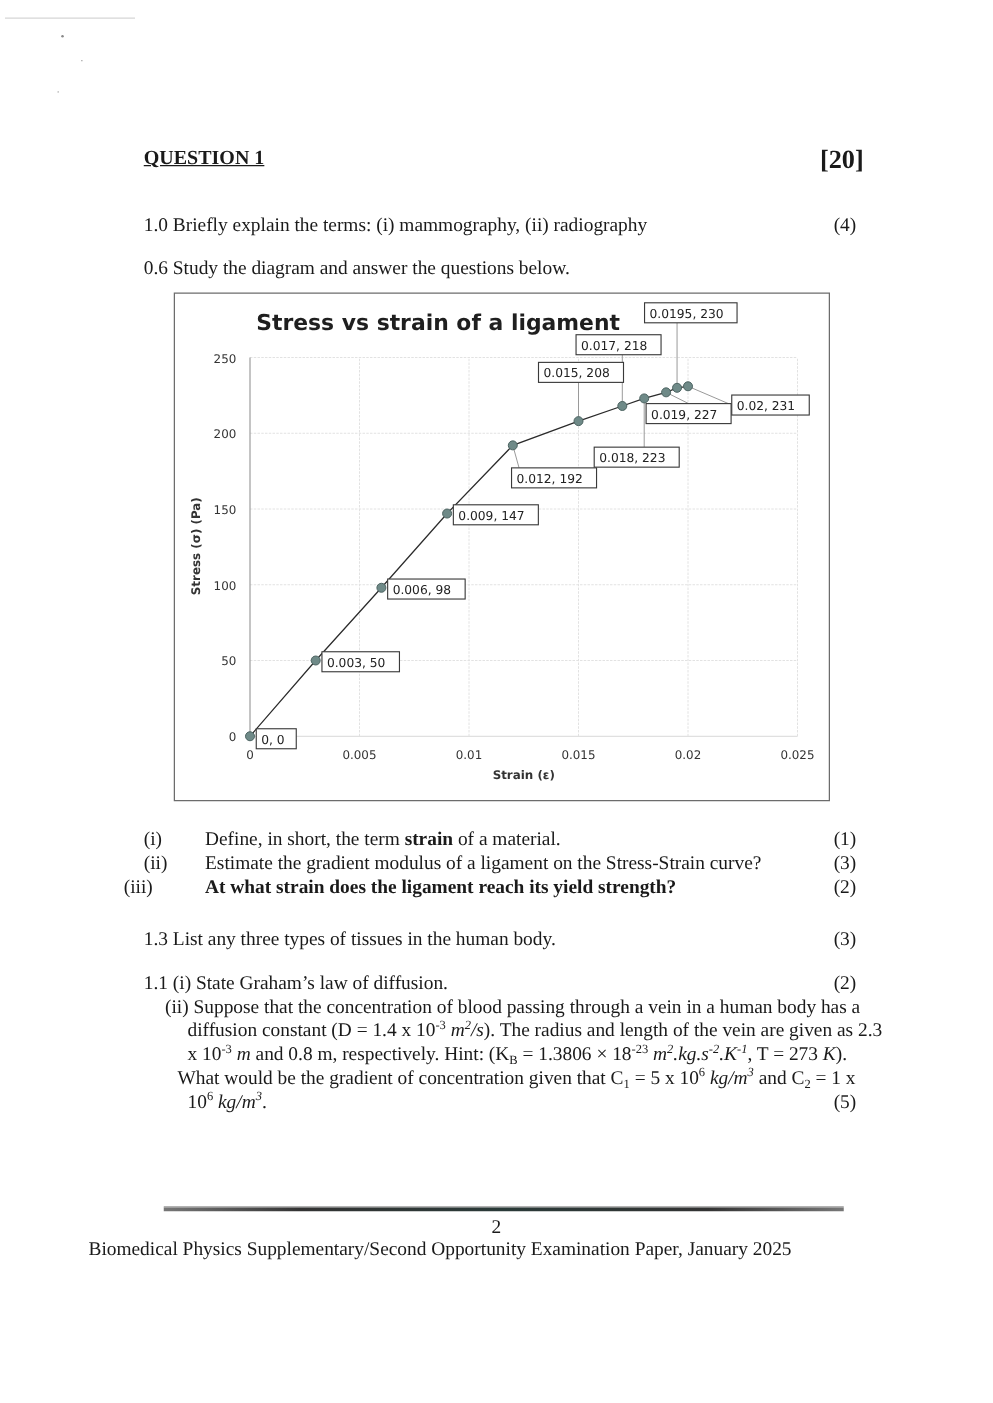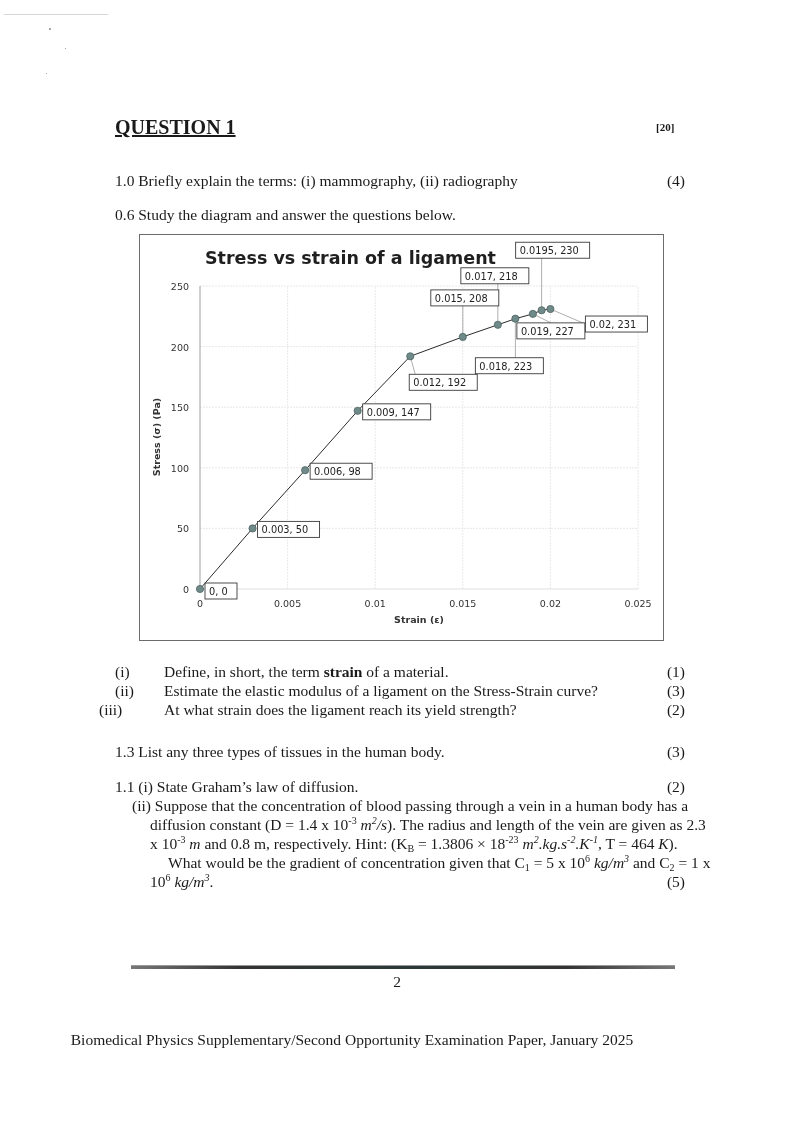--- a/index.html
+++ b/index.html
@@ -1,22 +1,22 @@
 <!DOCTYPE html>
 <html><head>
 <meta charset="utf-8">
 <style>
   html, body { margin: 0; padding: 0; background: #ffffff; }
   body { width: 794px; height: 1122px; position: relative; overflow: hidden; font-family: "Liberation Serif", serif; color: #1a1a1a; }
   .abs { position: absolute; }
   .serif { font-family: "Liberation Serif", serif; font-size: 15.5px; line-height: 18px; }
   .scan-line { position: absolute; left: 4px; top: 14px; width: 104px; height: 1px; background: #d6d6d6; }
   .speck { position: absolute; width: 2px; height: 2px; background: #888; border-radius: 1px; }
-  .qtitle { left: 115px; top: 118px; font-weight: bold; text-decoration: underline; font-size: 20px; }
-  .qmarks { left: 656px; top: 118px; font-weight: bold; font-size: 11px; }
+  .qtitle { left: 115px; top: 118px; font-weight: bold; text-decoration: underline; font-size: 16px; }
+  .qmarks { left: 656px; top: 118px; font-weight: bold; font-size: 21px; }
   .marks { position: absolute; right: 109px; }
   .chart-frame { position: absolute; left: 139px; top: 234px; width: 525px; height: 407px; border: 1.5px solid #6c6c6c; box-sizing: border-box; }
   svg text { font-family: "DejaVu Sans", sans-serif; }
   .sub { font-size: 10px; vertical-align: baseline; position: relative; top: 3px; }
   .sup { font-size: 10px; vertical-align: baseline; position: relative; top: -6px; }
   i { }
   .footer-rule { position: absolute; left: 131px; top: 966px; width: 544px; height: 3px; background: linear-gradient(to right, #777 0%, #333 20%, #2a3a38 50%, #333 80%, #777 100%); }
   .footer-rule-thin { position: absolute; left: 131px; top: 965px; width: 544px; height: 1px; background: #999; }
 </style>
 </head>
@@ -117,44 +117,44 @@
   <text x="205" y="264" font-size="17.5" font-weight="bold" fill="#1f1f1f">Stress vs strain of a ligament</text>
   <text x="0" y="0" font-size="9.5" font-weight="bold" fill="#333" text-anchor="middle" transform="translate(160,437) rotate(-90)">Stress (σ) (Pa)</text>
   <text x="419" y="623" font-size="9.5" font-weight="bold" fill="#333" text-anchor="middle">Strain (ε)</text>
 </svg>
 
 <div id="subq-container">
     <div class="abs serif" style="left: 115px; top: 663px;">(i)</div>
     <div class="abs serif" style="left: 164px; top: 663px;"><span>Define, in short, the term </span><b>strain</b><span> of a material.</span></div>
     <div class="serif marks" style="top: 663px;">(1)</div>
     <div class="abs serif" style="left: 115px; top: 682px;">(ii)</div>
-    <div class="abs serif" style="left: 164px; top: 682px;"><span>Estimate the elastic modulus of a ligament on the Stress-Strain curve?</span><b></b><span></span></div>
+    <div class="abs serif" style="left: 164px; top: 682px;"><span>Estimate the gradient modulus of a ligament on the Stress-Strain curve?</span><b></b><span></span></div>
     <div class="serif marks" style="top: 682px;">(3)</div>
     <div class="abs serif" style="left: 99px; top: 701px;">(iii)</div>
-    <div class="abs serif" style="left: 164px; top: 701px;"><span>At what strain does the ligament reach its yield strength?</span><b></b><span></span></div>
+    <div class="abs serif" style="left: 164px; top: 701px; font-weight: bold;"><span>At what strain does the ligament reach its yield strength?</span><b></b><span></span></div>
     <div class="serif marks" style="top: 701px;">(2)</div>
   </div>
 
 <div class="abs serif" style="left:115px;top:743px;text-align:center;">1.3 List any three types of tissues in the human body.</div>
 <div class="serif marks" style="top:743px;">(3)</div>
 
 <div class="abs serif" style="left:115px;top:778px;">1.1 (i) State Graham’s law of diffusion.</div>
 <div class="serif marks" style="top:778px;">(2)</div>
 
 <div class="abs serif" style="left:132px;top:797px;">(ii) Suppose that the concentration of blood passing through a vein in a human body has a</div>
 <div class="abs serif" style="left:150px;top:816px;">
   <span>diffusion constant (D = 1.4 x 10</span><span class="sup">-3</span><i><span> m</span><span class="sup">2</span><span>/s</span></i><span>). The radius and length of the vein are given as 2.3</span>
 </div>
 <div class="abs serif" style="left:150px;top:835px;">
-  <span>x 10</span><span class="sup">-3</span><i> m</i><span> and 0.8 m, respectively. Hint: (K</span><span class="sub">B</span><span> = 1.3806 × 18</span><span class="sup">-23</span><i><span> m</span><span class="sup">2</span><span>.kg.s</span><span class="sup">-2</span><span>.K</span><span class="sup">-1</span></i><span>, T = 464 </span><i>K</i><span>).</span>
+  <span>x 10</span><span class="sup">-3</span><i> m</i><span> and 0.8 m, respectively. Hint: (K</span><span class="sub">B</span><span> = 1.3806 × 18</span><span class="sup">-23</span><i><span> m</span><span class="sup">2</span><span>.kg.s</span><span class="sup">-2</span><span>.K</span><span class="sup">-1</span></i><span>, T = 273 </span><i>K</i><span>).</span>
 </div>
-<div class="abs serif" style="left:168px;top:854px;">
+<div class="abs serif" style="left:142px;top:854px;">
   <span>What would be the gradient of concentration given that C</span><span class="sub">1</span><span> = 5 x 10</span><span class="sup">6</span><i><span> kg/m</span><span class="sup">3</span></i><span> and C</span><span class="sub">2</span><span> = 1 x</span>
 </div>
 <div class="abs serif" style="left:150px;top:873px;">
   <span>10</span><span class="sup">6</span><i><span> kg/m</span><span class="sup">3</span></i><span>.</span>
 </div>
 <div class="serif marks" style="top:873px;">(5)</div>
 
 <div class="footer-rule-thin"></div>
 <div class="footer-rule"></div>
 <div class="abs serif" style="left:0;width:794px;text-align:center;top:973px;">2</div>
-<div class="abs serif" style="left:0;width:704px;text-align:center;top:991px;margin-top:40px;">Biomedical Physics Supplementary/Second Opportunity Examination Paper, January 2025</div>
+<div class="abs serif" style="left:0;width:704px;text-align:center;top:991px;">Biomedical Physics Supplementary/Second Opportunity Examination Paper, January 2025</div>
 
 </body></html>

